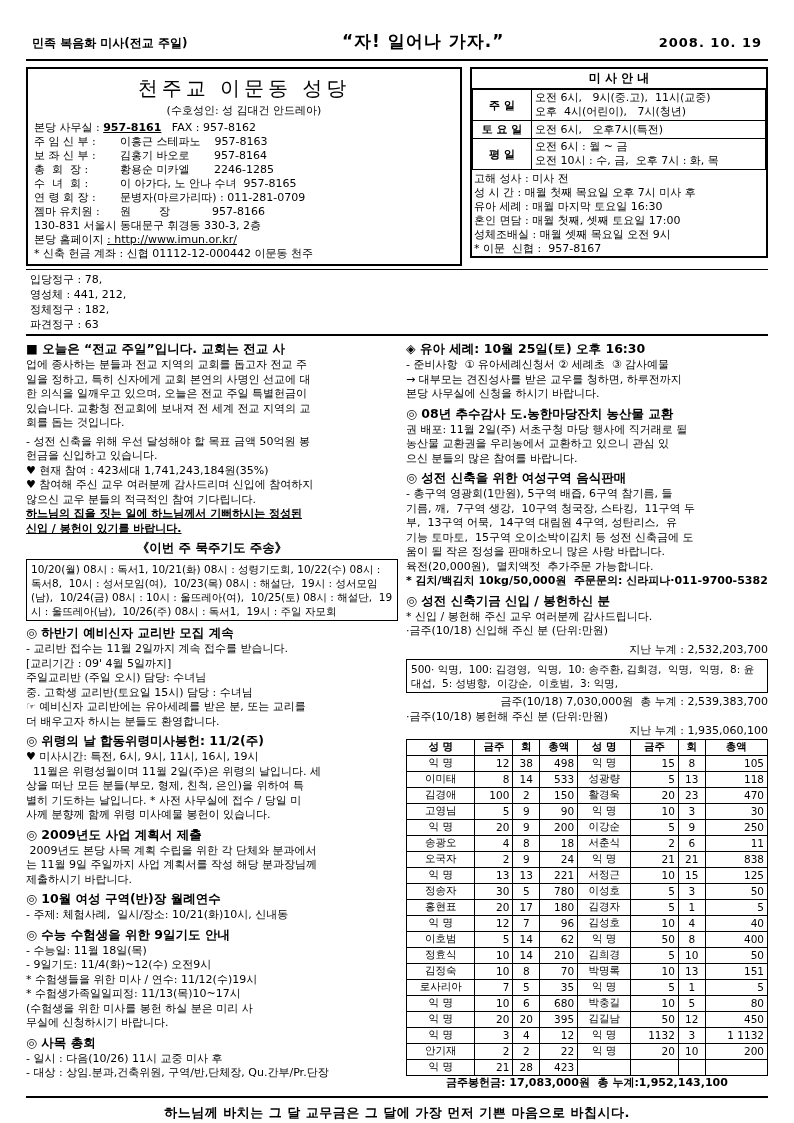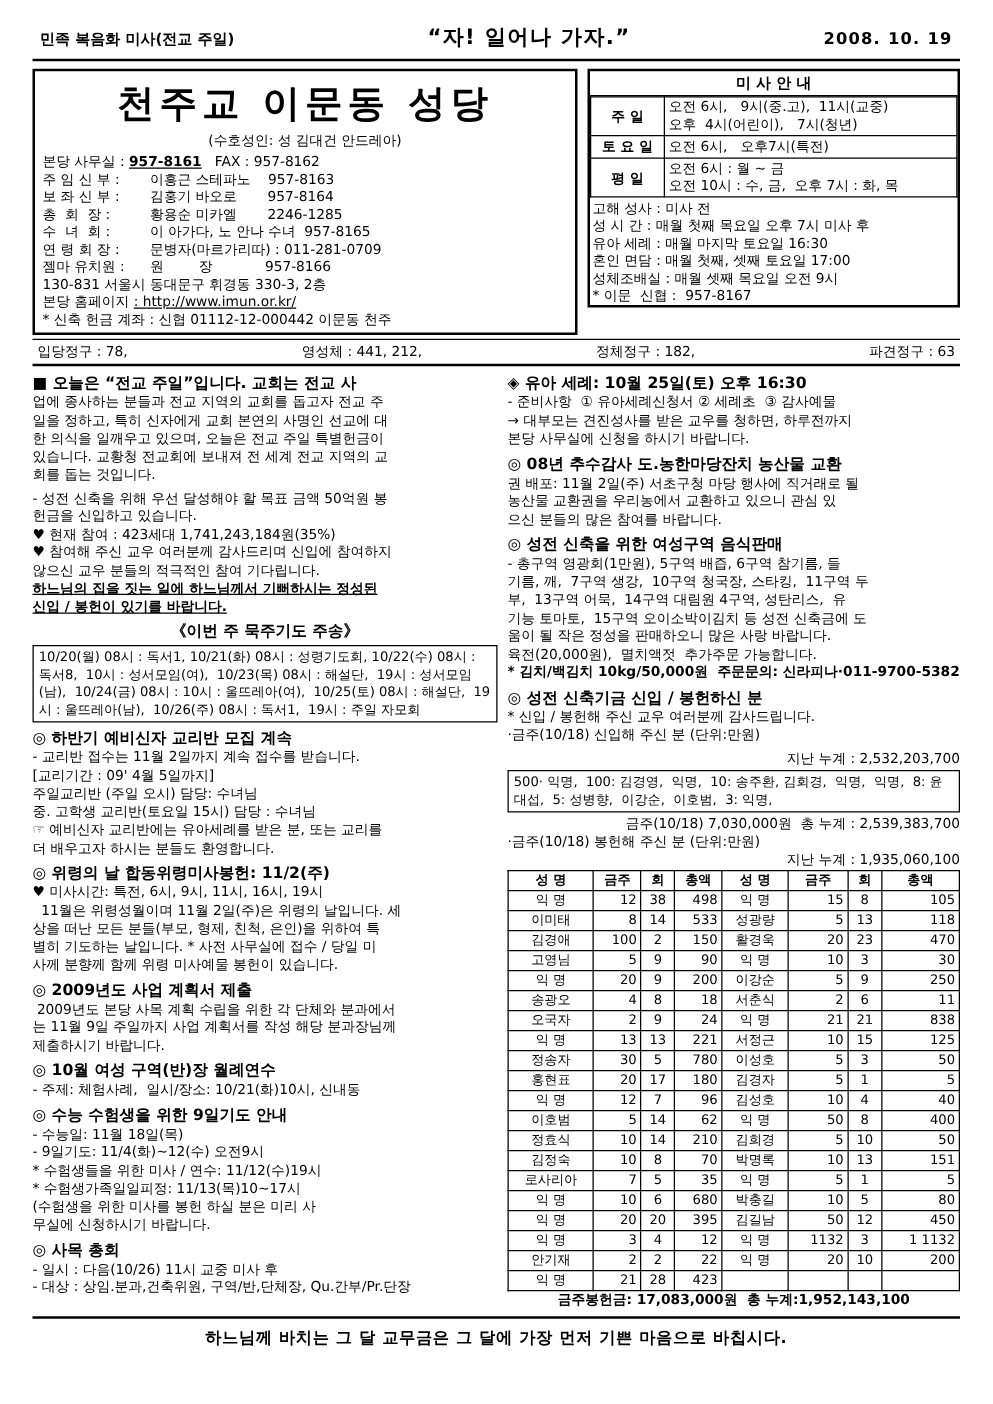--- a/index.html
+++ b/index.html
@@ -1,45 +1,45 @@
 <!DOCTYPE html>
 <html><head>
 <meta charset="utf-8">
 <style>
   html,body{margin:0;padding:0;}
   body{
     width:794px;height:1123px;background:#fff;
     font-family:"DejaVu Sans","Liberation Sans",sans-serif;
     color:#000;font-size:11px;
   }
-  .page{position:relative;width:794px;height:1123px;box-sizing:border-box;padding:18px 26px;}
+  .page{position:relative;width:794px;height:1123px;box-sizing:border-box;padding:30px 26px;}
   
   .topbar{display:flex;align-items:baseline;justify-content:space-between;font-size:12px;padding:0 6px 4px 6px;}
   .topbar .t1{font-weight:bold;}
   .topbar .t2{font-weight:bold;font-size:17px;letter-spacing:1px;}
   .topbar .t3{font-weight:bold;font-size:13px;letter-spacing:1px;}
   .rule{border-top:2px solid #000;margin:2px 0 6px 0;}
   
   .headwrap{display:flex;gap:8px;align-items:flex-start;}
   .parish{flex:0 0 436px;border:2px solid #000;padding:4px 6px 3px 6px;box-sizing:border-box;}
-  .parish h1{margin:2px 0 0 0;text-align:center;font-size:30px;letter-spacing:4px;font-weight:bold;}
+  .parish h1{margin:2px 0 0 0;text-align:center;font-size:20px;letter-spacing:4px;font-weight:normal;}
   .parish .pastor{text-align:center;font-size:11px;margin:1px 0 3px 0;}
   .parish .ln{font-size:11px;line-height:14px;white-space:pre;}
   .parish .ln b{font-weight:bold;}
   .parish .ul{text-decoration:underline;}
   .mass{flex:1 1 auto;border:2px solid #000;box-sizing:border-box;}
   .mass .cap{text-align:center;font-weight:bold;font-size:12px;border-bottom:1px solid #000;padding:1px 0;}
   table{border-collapse:collapse;}
   .mass table{width:100%;font-size:11px;}
   .mass td{border:1px solid #000;padding:1px 3px;vertical-align:middle;}
   .mass td.k{text-align:center;font-weight:bold;width:52px;}
   .mass td.v{white-space:pre;line-height:14px;}
   .info{font-size:11px;line-height:14px;white-space:pre;padding:2px 2px 0 2px;}
   
-  .stats{display:flex;justify-content:space-between;font-size:11px;border-top:1px solid #000;border-bottom:2px solid #000;margin-top:3px;padding:2px 4px;}
+  .stats{display:flex;justify-content:space-between;font-size:11px;border-top:1px solid #000;border-bottom:2px solid #000;margin-top:3px;padding:2px 4px;flex-direction:column;}
   
   .cols{display:flex;gap:8px;margin-top:5px;}
   .col{width:372px;}
   .col.right{width:auto;flex:1;}
   .sec{margin-bottom:4px;}
   .h-sq{font-weight:bold;font-size:12.5px;}
   .h-sq .mk{font-family:"DejaVu Sans",sans-serif;}
   .txt{font-size:11px;line-height:14.5px;white-space:pre-wrap;}
   .u{text-decoration:underline;}
   .boxed{border:1px solid #000;padding:2px 4px;font-size:10.5px;line-height:14px;white-space:pre-wrap;margin:2px 0;}

